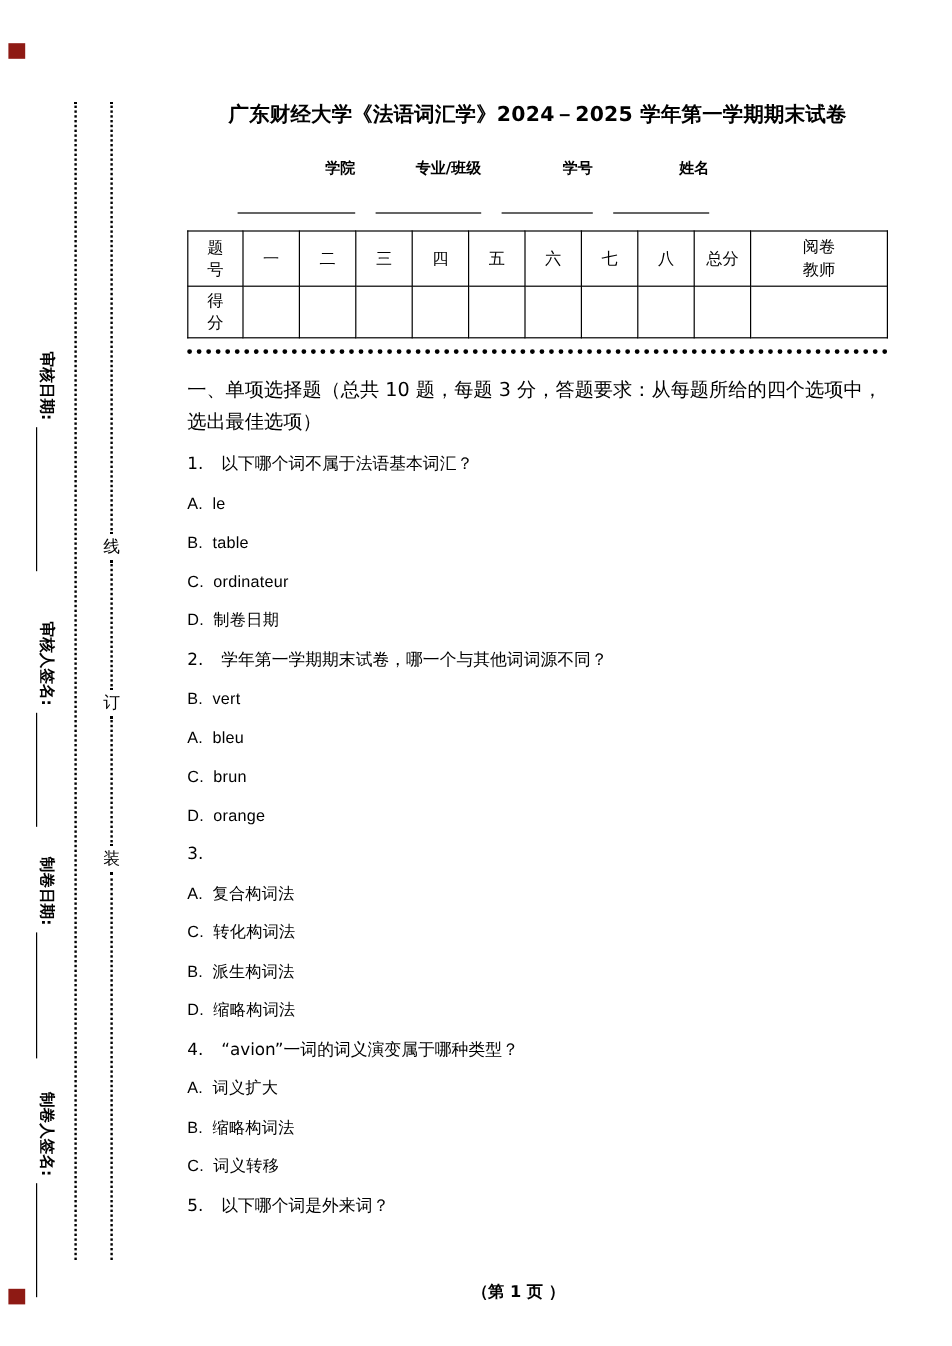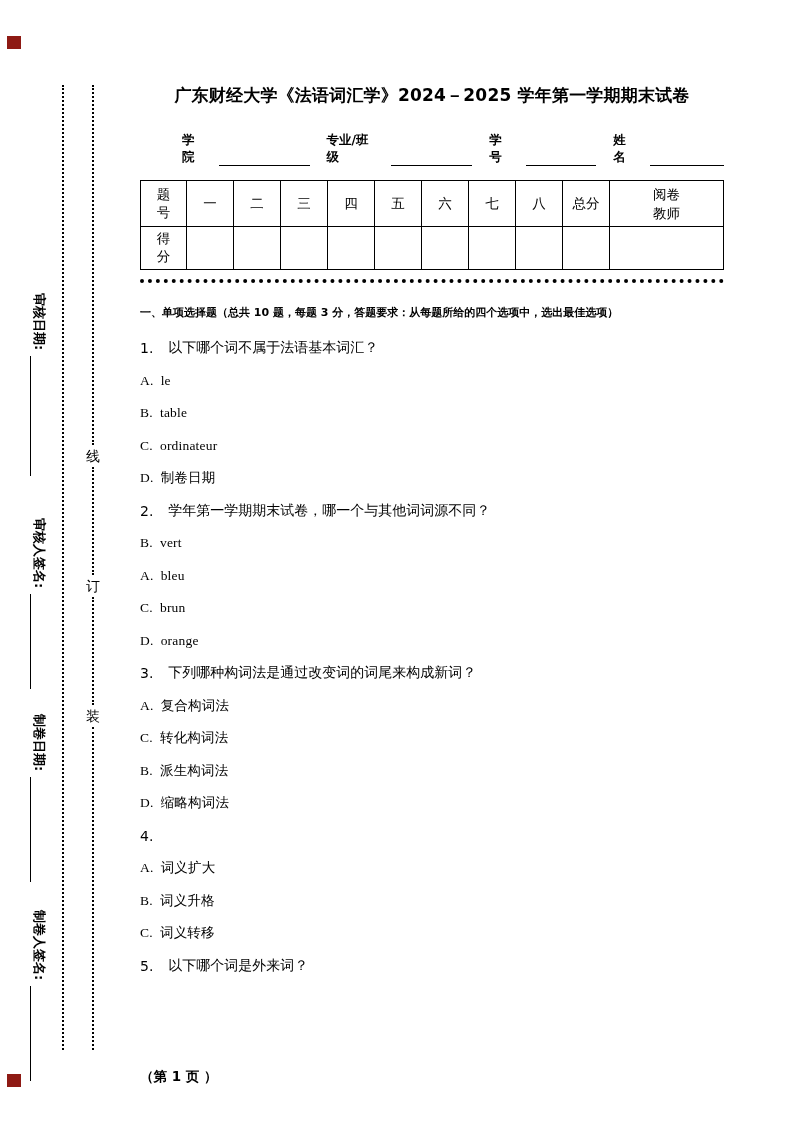--- a/index.html
+++ b/index.html
@@ -23,45 +23,45 @@
   .w120{width:120px;}.w95{width:95px;}.w105{width:105px;}
 
   
   .vdots-outer{position:absolute;left:62px;top:85px;height:965px;width:0;border-left:2px dotted #000;}
   .vdots-chars{position:absolute;left:84px;top:85px;height:965px;width:18px;display:flex;flex-direction:column;align-items:center;}
   .vseg{width:0;border-left:2px dotted #000;}
   .vs1{height:360px;}.vs2{height:108px;}.vs3{height:108px;}.vs4{flex:1;}
   .vchar{font-size:14px;line-height:22px;}
 
   
-  .content{position:absolute;left:140px;top:84px;width:584px;}
+  .content{position:absolute;left:156px;top:84px;width:584px;}
   .title{margin:0;font-size:17px;font-weight:bold;text-align:center;white-space:nowrap;letter-spacing:0.2px;}
 
   .stu-row{margin:25px 0 0 42px;display:flex;align-items:flex-end;gap:17px;font-size:12.5px;font-weight:bold;}
-  .stu-item{display:flex;align-items:flex-end;gap:14px;}
+  .stu-item{display:flex;align-items:flex-end;gap:14px;flex-direction:column;}
   .blank{display:inline-block;border-bottom:1.4px solid #000;height:14px;}
   .bw98{width:98px;}.bw88{width:88px;}.bw76{width:76px;}.bw80{width:80px;}
 
   .score-table{margin-top:14px;width:100%;border-collapse:collapse;table-layout:fixed;}
   .score-table td{border:1.7px solid #000;text-align:center;vertical-align:middle;font-size:13.5px;padding:0;}
   .score-table tr.r1 td{height:45px;}
   .score-table tr.r2 td{height:42px;}
   .vwrap{display:inline-block;width:1.15em;word-break:break-all;line-height:1.3;font-family:Liberation Serif, serif;}
   .wrap2{display:inline-block;width:2.3em;word-break:break-all;line-height:1.35;}
 
   .dotted-sep{margin-top:9px;height:0;border-top:4.5px dotted #000;}
 
-  .section-heading{margin:16px 0 0;font-size:11px;line-height:27px;font-weight:bold;}
+  .section-heading{margin:16px 0 0;font-size:16px;line-height:27px;}
 
   .questions{margin-top:6px;}
   .line{height:32.5px;display:flex;align-items:center;font-size:14px;}
   .qnum{margin-right:15px;}
-  .opt{font-family:Liberation Serif, serif;font-size:13.5px;white-space:pre;letter-spacing:0.2px;}
-
-  .footer{position:absolute;left:140px;top:1068px;width:584px;text-align:left;font-weight:bold;font-size:13.5px;}
+  .opt{font-family:Liberation Sans, sans-serif;font-size:13.5px;white-space:pre;letter-spacing:0.2px;}
+
+  .footer{position:absolute;left:140px;top:1068px;width:584px;text-align:center;font-weight:bold;font-size:13.5px;}
 </style>
 </head>
 <body>
 
 <div class="page">
 
   <div class="reg-mark reg-top"></div>
   <div class="reg-mark reg-bottom"></div>
 
   <div class="sig sig1">
@@ -178,32 +178,32 @@
         <span class="qnum">2.</span>
         <span>学年第一学期期末试卷，哪一个与其他词词源不同？</span>
       </div>
       <div class="line opt">B.  vert</div>
       <div class="line opt">A.  bleu</div>
       <div class="line opt">C.  brun</div>
       <div class="line opt">D.  orange</div>
 
       <div class="line">
         <span class="qnum">3.</span>
-        <span>下列哪种构词法是通过改变词的词尾来构成新词？</span>
       </div>
       <div class="line opt">A.  复合构词法</div>
       <div class="line opt">C.  转化构词法</div>
       <div class="line opt">B.  派生构词法</div>
       <div class="line opt">D.  缩略构词法</div>
 
       <div class="line">
         <span class="qnum">4.</span>
+        <span>“avion”一词的词义演变属于哪种类型？</span>
       </div>
       <div class="line opt">A.  词义扩大</div>
-      <div class="line opt">B.  词义升格</div>
+      <div class="line opt">B.  缩略构词法</div>
       <div class="line opt">C.  词义转移</div>
 
       <div class="line">
         <span class="qnum">5.</span>
         <span>以下哪个词是外来词？</span>
       </div>
 
     </div>
   </main>
 

